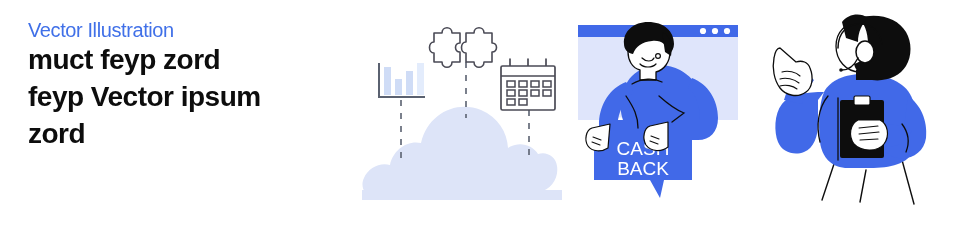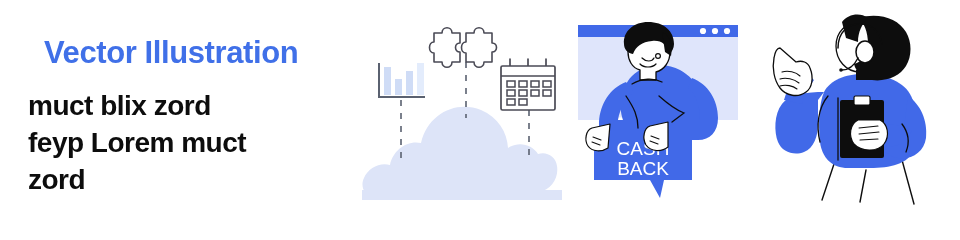--- a/index.html
+++ b/index.html
@@ -24,23 +24,23 @@
   }
 
   
   .text-block {
     position: absolute;
     left: 28px;
     top: 18px;
     width: 330px;
   }
   .headline {
-    margin: 16px;
-    font-size: 31px;
-    font-weight: 700;
+    margin: 0;
+    font-size: 20px;
+    font-weight: 400;
     line-height: 1.22;
     letter-spacing: -0.4px;
     color: #4070e8;
     white-space: nowrap;
   }
   .subhead {
     margin: 0;
     font-size: 28px;
     font-weight: 700;
     line-height: 1.32;
@@ -60,22 +60,22 @@
 
   svg { display: block; overflow: visible; }
 </style>
 </head>
 <body>
 
 <div class="banner">
 
   <div class="text-block">
     <p class="headline">Vector Illustration</p>
-    <p class="subhead">muct blix zord</p>
-    <p class="subhead">feyp Lorem muct</p>
+    <p class="subhead">muct feyp zord</p>
+    <p class="subhead">feyp Vector ipsum</p>
     <p class="subhead">zord</p>
   </div>
 
   <div class="illus illus-cloud">
     <svg width="200" height="222" viewBox="0 0 200 222">
 
       <g>
         <path d="M12,196
                  C2,196 -2,186 2,178
                  C6,168 18,162 28,165

